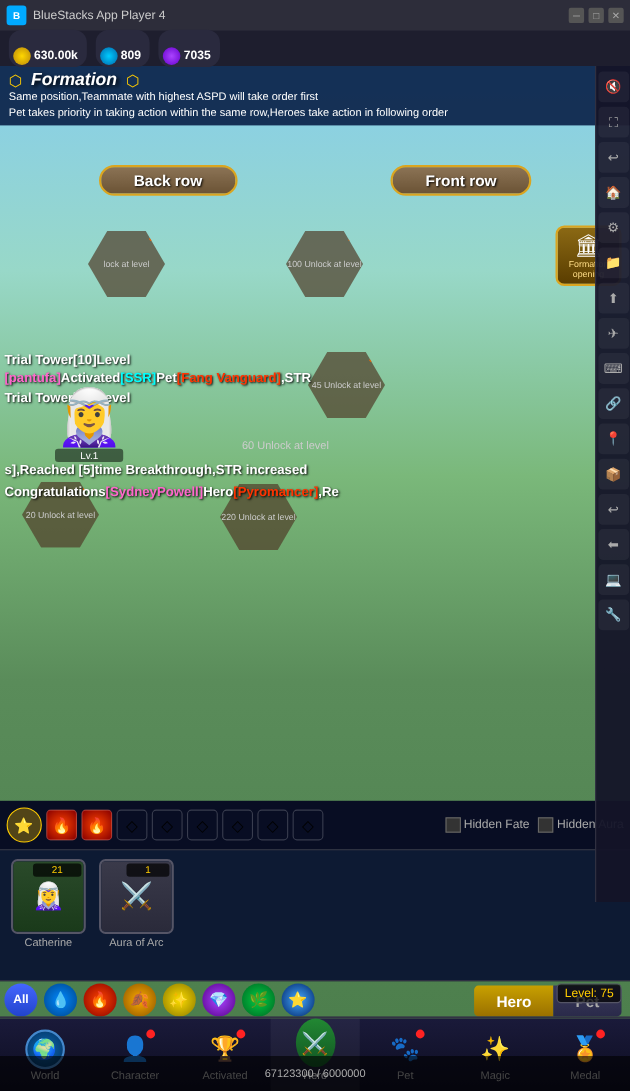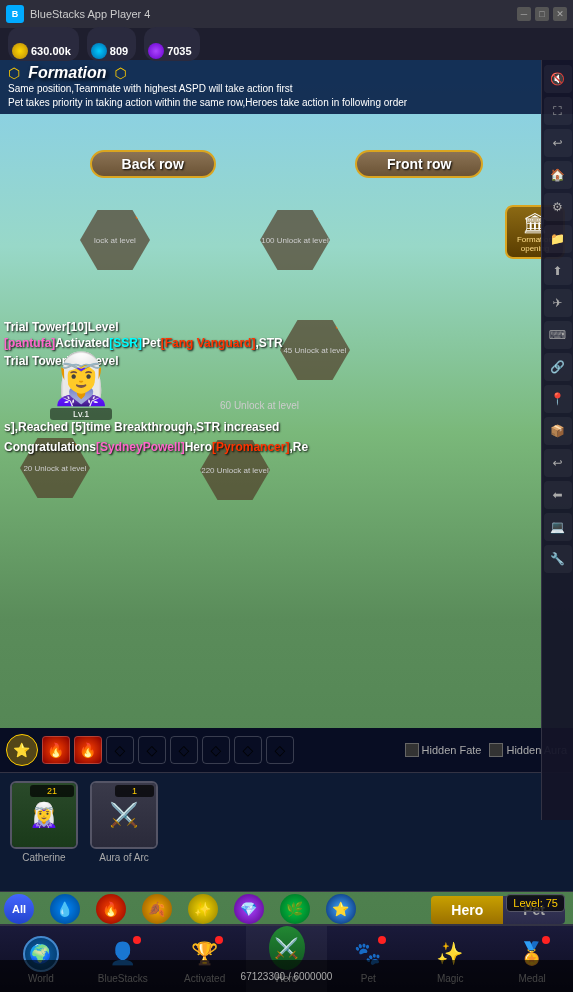--- a/index.html
+++ b/index.html
@@ -323,21 +323,21 @@
       color: #aaa;
       border-radius: 0 4px 4px 0;
     }
 
     
     #type-filter-row {
       position: absolute;
       bottom: 68px;
       left: 4px;
       display: flex;
-      gap: 16px;
+      gap: 6px;
       align-items: center;
     }
     .type-icon {
       width: 30px; height: 30px;
       border-radius: 50%;
       display: flex; align-items: center; justify-content: center;
       font-size: 14px;
       cursor: pointer;
     }
     .type-all { background: linear-gradient(180deg, #4466ff, #2244cc); color: #fff; font-weight: bold; font-size: 11px; }
@@ -488,21 +488,21 @@
 
 <div id="game-area">
   <div id="game-bg"></div>
 
   <div id="formation-panel">
     <div style="display:flex; align-items:center; gap:8px;">
       <span style="color:#ffcc00; font-size:14px;">⬡</span>
       <span class="formation-title">Formation</span>
       <span style="color:#ffcc00; font-size:14px;">⬡</span>
     </div>
-    <div class="formation-info">Same position,Teammate with highest ASPD will take action first</div>
+    <div class="formation-info">Same position,Teammate with highest ASPD will take order first</div>
     <div class="formation-info">Pet takes priority in taking action within the same row,Heroes take action in following order</div>
   </div>
 
   <div id="row-buttons">
     <button class="row-btn">Back row</button>
     <button class="row-btn">Front row</button>
   </div>
 
   <div id="formation-opening">
     <div style="font-size:20px;">🏛</div>
@@ -631,21 +631,21 @@
         <div style="width:36px;height:36px;background:radial-gradient(circle,#1166aa,#003366);border-radius:50%;border:2px solid #4488cc;display:flex;align-items:center;justify-content:center;font-size:18px;">🌍</div>
       </div>
       <span class="nav-label">World</span>
     </div>
 
     <div class="nav-item">
       <div class="nav-icon-wrap">
         <div style="font-size:22px;">👤</div>
         <div class="nav-dot"></div>
       </div>
-      <span class="nav-label">BlueStacks</span>
+      <span class="nav-label">Character</span>
     </div>
 
     <div class="nav-item">
       <div class="nav-icon-wrap">
         <div style="font-size:22px;">🏆</div>
         <div class="nav-dot"></div>
       </div>
       <span class="nav-label">Activated</span>
     </div>
 

